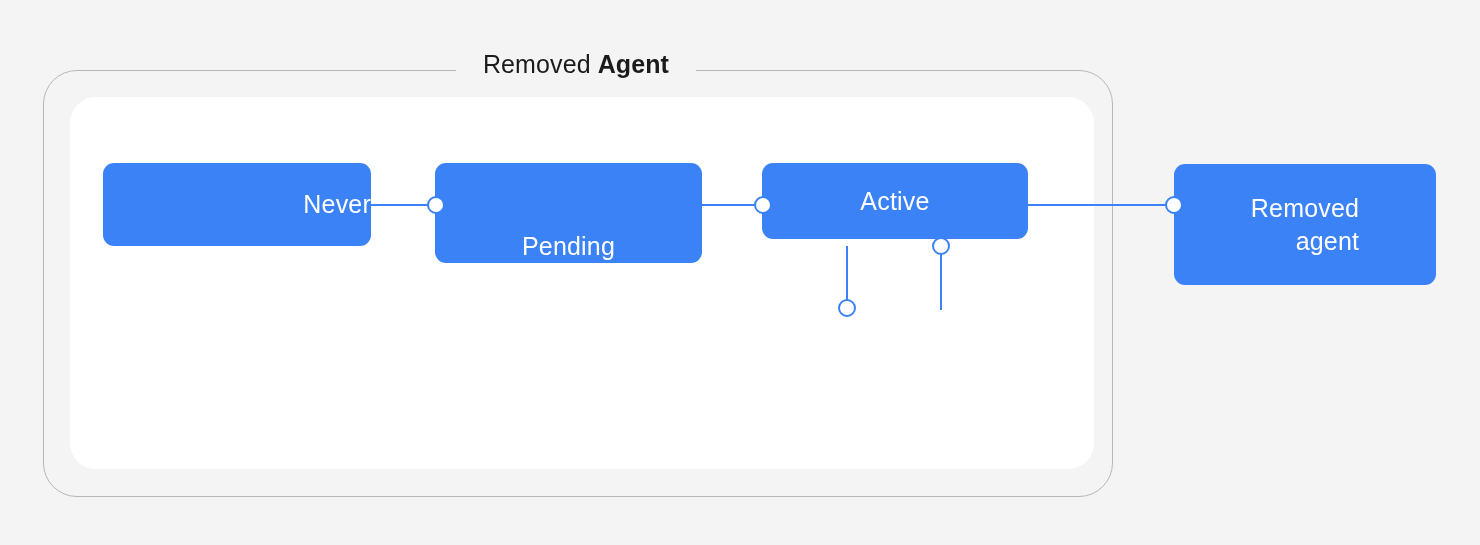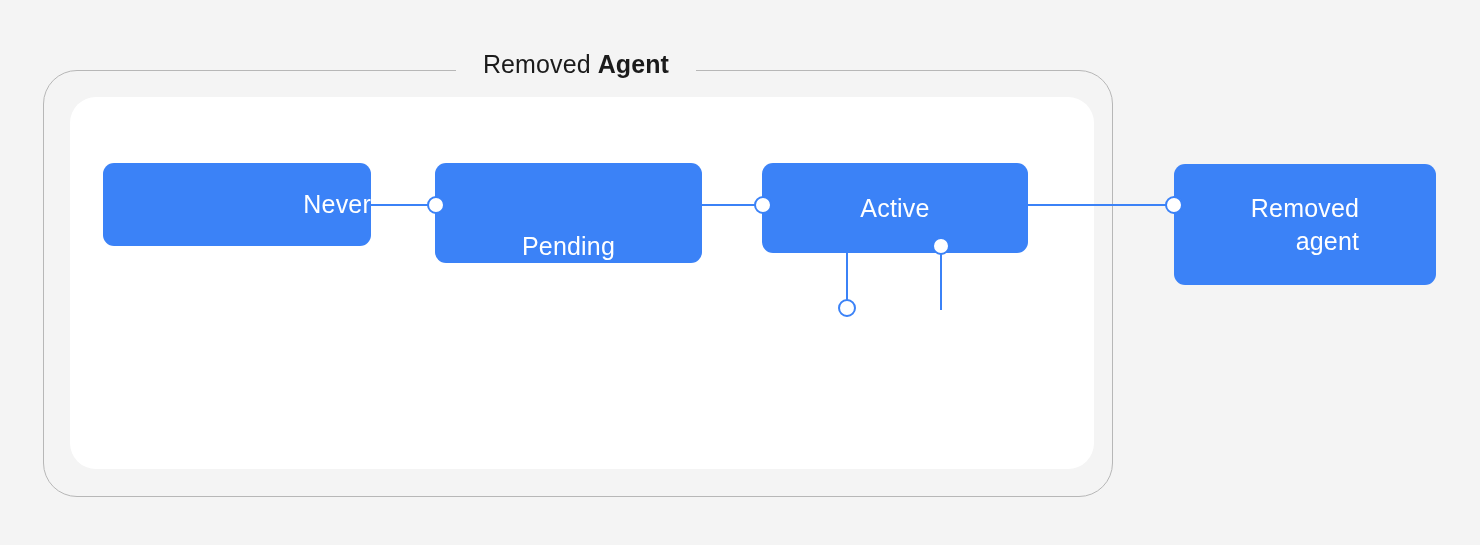--- a/index.html
+++ b/index.html
@@ -80,21 +80,21 @@
     justify-content: center;
     text-align: center;
     font-size: 25px;
     line-height: 33px;
     font-weight: 400;
     letter-spacing: 0.2px;
   }
 
   .node-never      { left: 103px;  top: 163px; width: 268px; height: 83px; justify-content: flex-end; }
   .node-pending    { left: 435px;  top: 163px; width: 267px; height: 100px; align-items: flex-end; }
-  .node-active     { left: 762px;  top: 163px; width: 266px; height: 90px; }
+  .node-active     { left: 762px;  top: 163px; width: 266px; height: 76px; }
   .node-disconnect { left: 762px;  top: 309px; width: 267px; height: 83px; }
   .node-removed    { left: 1174px; top: 164px; width: 262px; height: 121px; text-align: right; }
 
   
   .edge {
     position: absolute;
     background: #3b82f7;
   }
   .edge-h { height: 2px; }
   .edge-v { width: 2px; }

